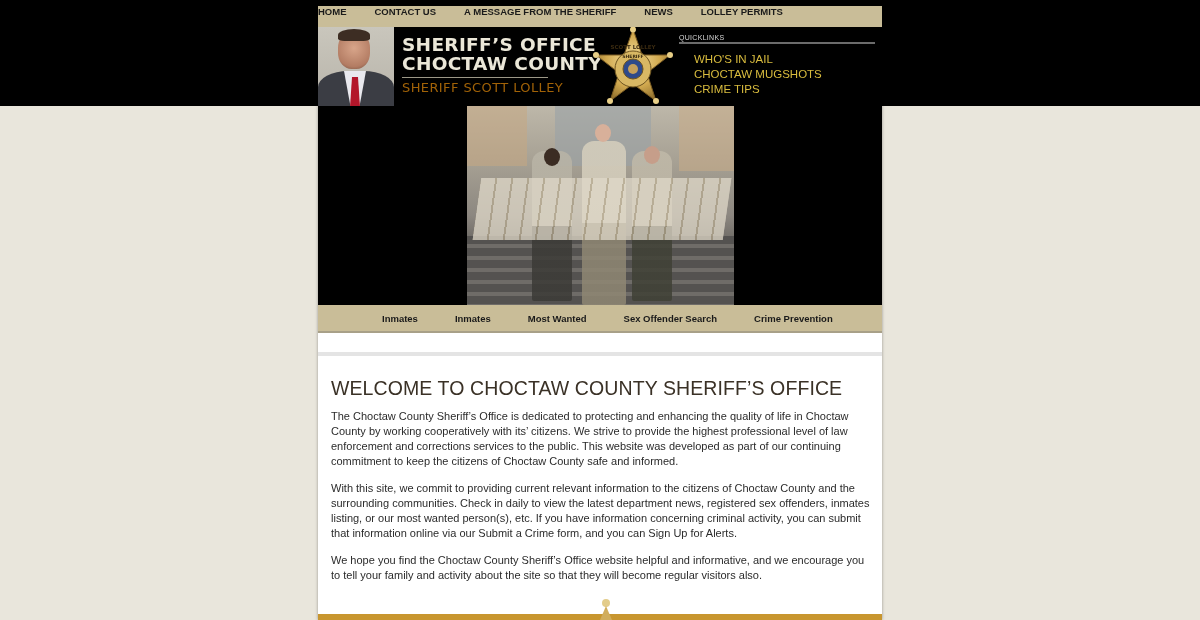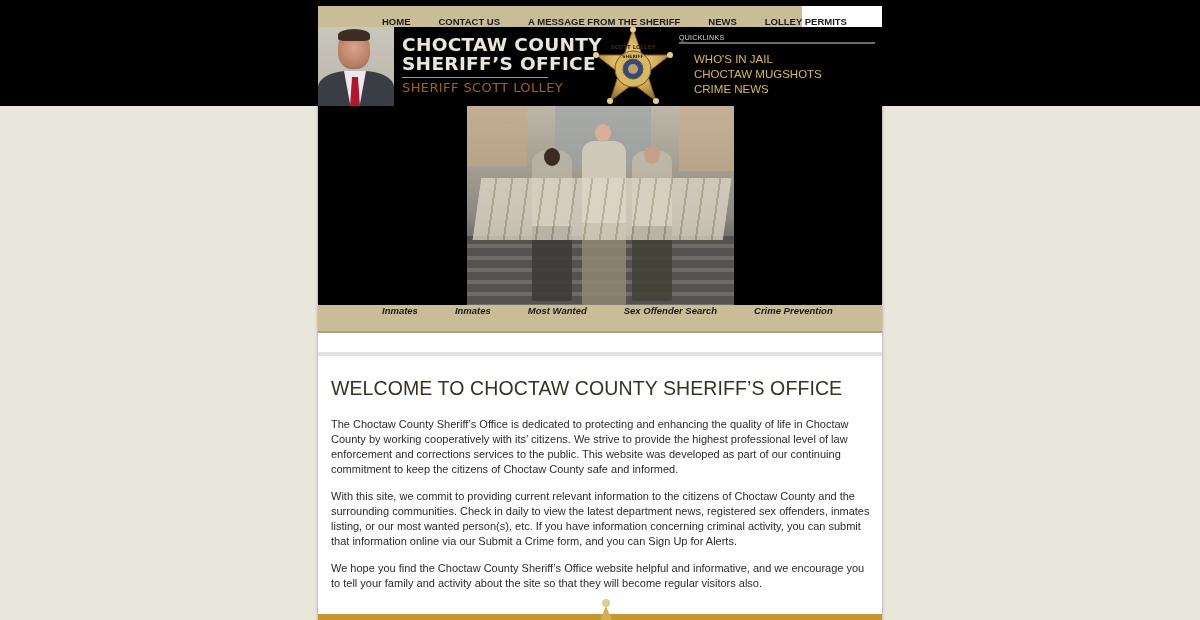--- a/index.html
+++ b/index.html
@@ -13,24 +13,23 @@
       position: absolute; left: 0; top: 0; width: 1200px; height: 106px;
       background: #000;
     }
     .page {
       position: absolute; left: 318px; top: 6px; width: 564px; height: 614px;
       background: #fff;
       box-shadow: 0 0 3px rgba(0,0,0,0.35);
     }
     
     .top-nav {
-      position: absolute; left: 0; top: 0; width: 484px; height: 21px;
+      position: absolute; left: 0; top: 0; width: 564px; height: 21px;
       background: #c9bd98;
-      display: flex; align-items: flex-end;
-      padding-left: 64px;
+      display: flex; align-items: flex-start;
     }
     .top-nav a {
       font-size: 9.5px; font-weight: bold; color: #1a1a1a;
       text-decoration: none; margin-right: 28px; letter-spacing: 0;
       white-space: nowrap;
     }
     
     .header {
       position: absolute; left: 0; top: 21px; width: 564px; height: 79px;
       background: #000;
@@ -125,38 +124,38 @@
     .hero-photo .p3 { left:165px; top:45px; width:40px; height:150px; background: linear-gradient(#c0b9a8 0 50%, #3f4035 50%); }
     .hero-photo .h { position:absolute; width:16px; height:18px; border-radius:50%; }
     .hero-photo .h1 { left:77px; top:42px; background:#3b2c23; }
     .hero-photo .h2 { left:128px; top:18px; background:#d8b09a; }
     .hero-photo .h3 { left:177px; top:40px; background:#c69e8a; }
     
     .sub-nav {
       position: absolute; left: 0; top: 299px; width: 564px; height: 28px;
       background: #c9bd98;
       border-bottom: 2px solid #a8a088;
-      display: flex; padding-left: 64px; font-style: italic;
+      display: flex; align-items: center; padding-left: 64px;
     }
     .sub-nav a {
       font-size: 9.5px; font-weight: bold; color: #1a1a1a;
       text-decoration: none; margin-right: 37px; white-space: nowrap;
     }
     .spacer-bar {
       position: absolute; left: 0; top: 346px; width: 564px; height: 4px;
       background: #e4e4e4;
     }
     
     .content {
       position: absolute; left: 13px; top: 371px; width: 540px;
     }
     .content h1 {
       font-family: "Liberation Sans", sans-serif;
       font-weight: normal; font-size: 19.5px; color: #3a3126;
-      letter-spacing: 0.1px; margin-bottom: 17px; white-space: nowrap;
+      letter-spacing: 0.1px; margin-bottom: 9px; white-space: nowrap;
     }
     .content p {
       font-size: 11px; line-height: 15px; color: #2b2b2b;
       margin-bottom: 12px;
     }
     .footer-band {
       position: absolute; left: 0; top: 608px; width: 564px; height: 6px;
       background: #c8962f;
     }
     .footer-star {
@@ -181,22 +180,22 @@
   <header class="header">
     <div class="portrait">
       <div class="suit"></div>
       <div class="shirt"></div>
       <div class="tie"></div>
       <div class="head"></div>
       <div class="hair"></div>
     </div>
 
     <div class="title-block">
+      <div class="title-line">SHERIFF’S OFFICE</div>
       <div class="title-line">CHOCTAW COUNTY</div>
-      <div class="title-line">SHERIFF’S OFFICE</div>
       <div class="title-rule"></div>
       <div class="subtitle">SHERIFF SCOTT LOLLEY</div>
     </div>
 
     <div class="badge">
       <svg width="86" height="82" viewBox="0 0 86 82">
         <defs>
           <radialGradient id="gold" cx="50%" cy="45%" r="60%">
             <stop offset="0%" stop-color="#f6e2a4"></stop>
             <stop offset="60%" stop-color="#d1a94f"></stop>
@@ -215,21 +214,21 @@
         <text x="43" y="22" text-anchor="middle" font-size="5.5" font-family="DejaVu Sans, sans-serif" font-weight="bold" fill="#3a2a10">SCOTT LOLLEY</text>
         <text x="43" y="31" text-anchor="middle" font-size="4.5" font-family="DejaVu Sans, sans-serif" font-weight="bold" fill="#3a2a10">SHERIFF</text>
       </svg>
     </div>
 
     <div class="quicklinks">
       <div class="ql-label">QUICKLINKS</div>
       <div class="ql-list">
         <a href="#">WHO'S IN JAIL</a>
         <a href="#">CHOCTAW MUGSHOTS</a>
-        <a href="#">CRIME NEWS</a>
+        <a href="#">CRIME TIPS</a>
       </div>
     </div>
   </header>
 
   <section class="hero">
     <div class="hero-photo">
       <div class="wall-l"></div>
       <div class="wall-r"></div>
       <div class="door"></div>
       <div class="steps"></div>

